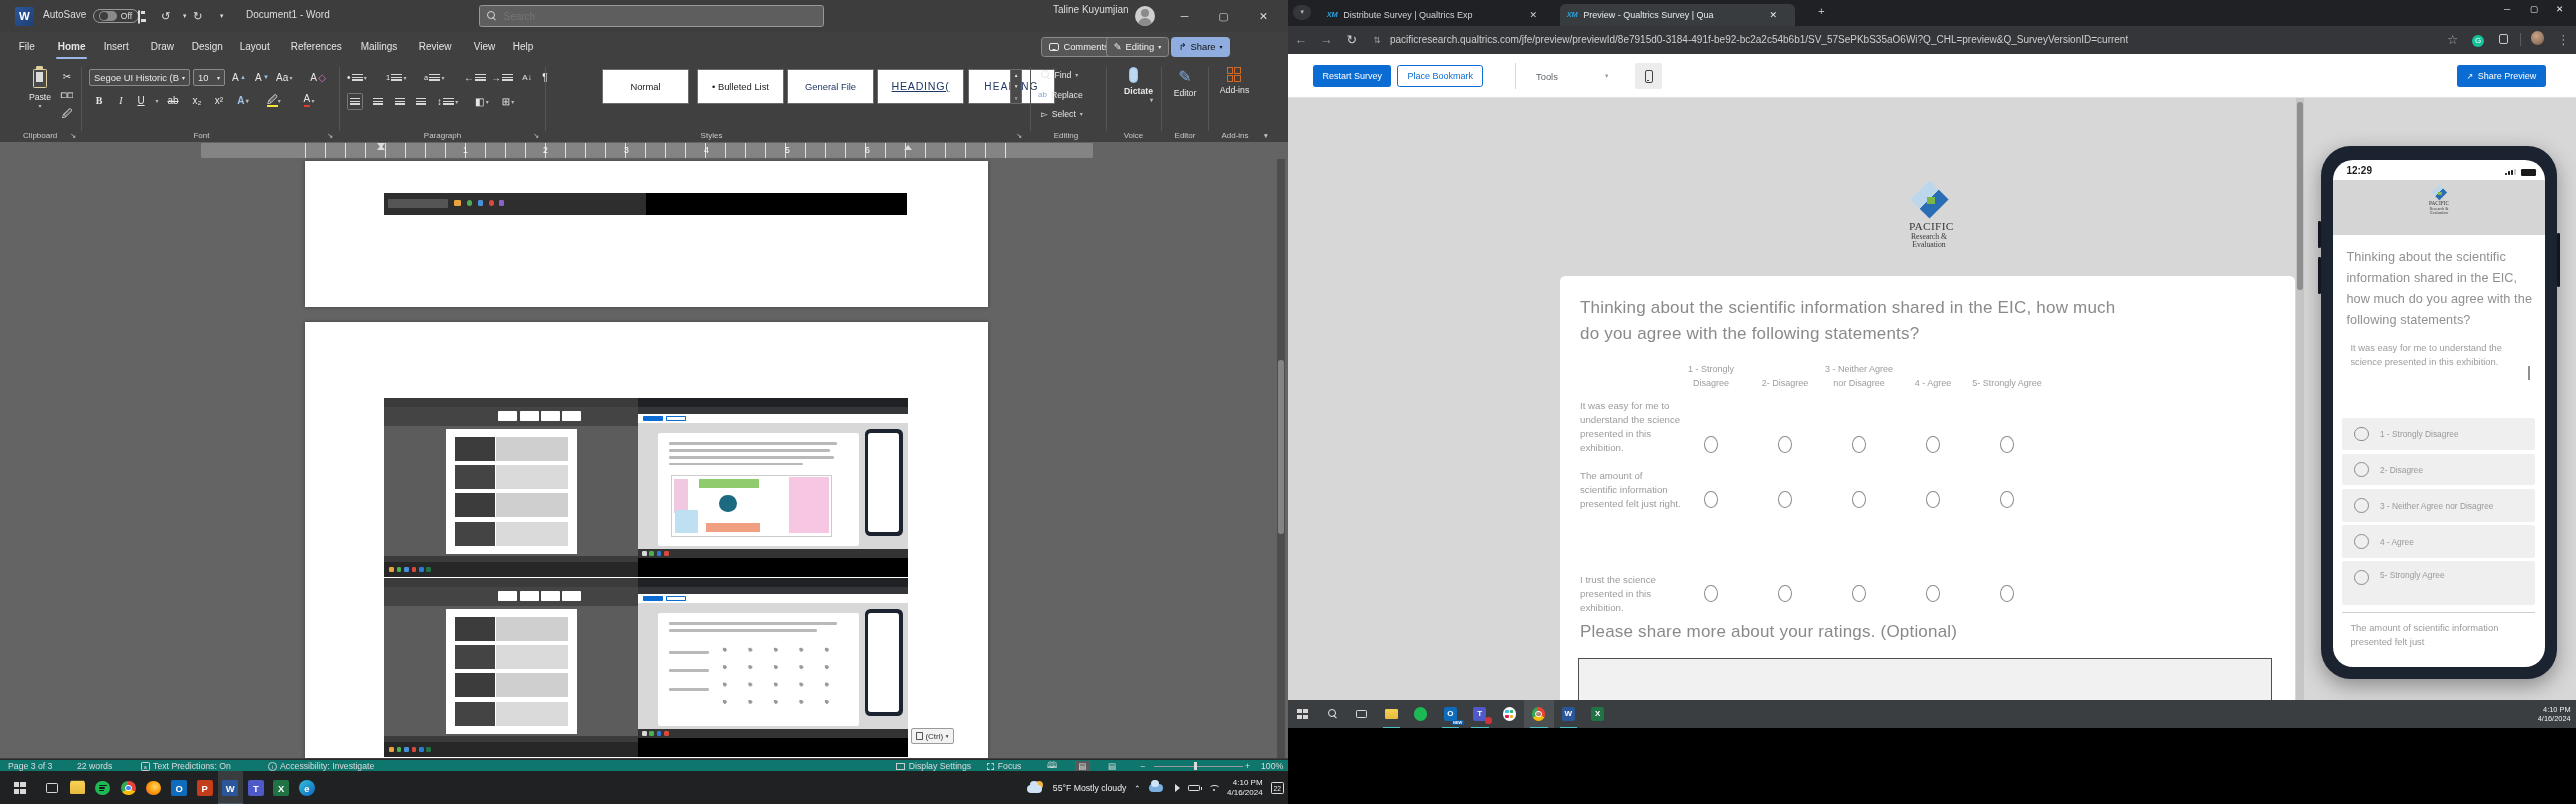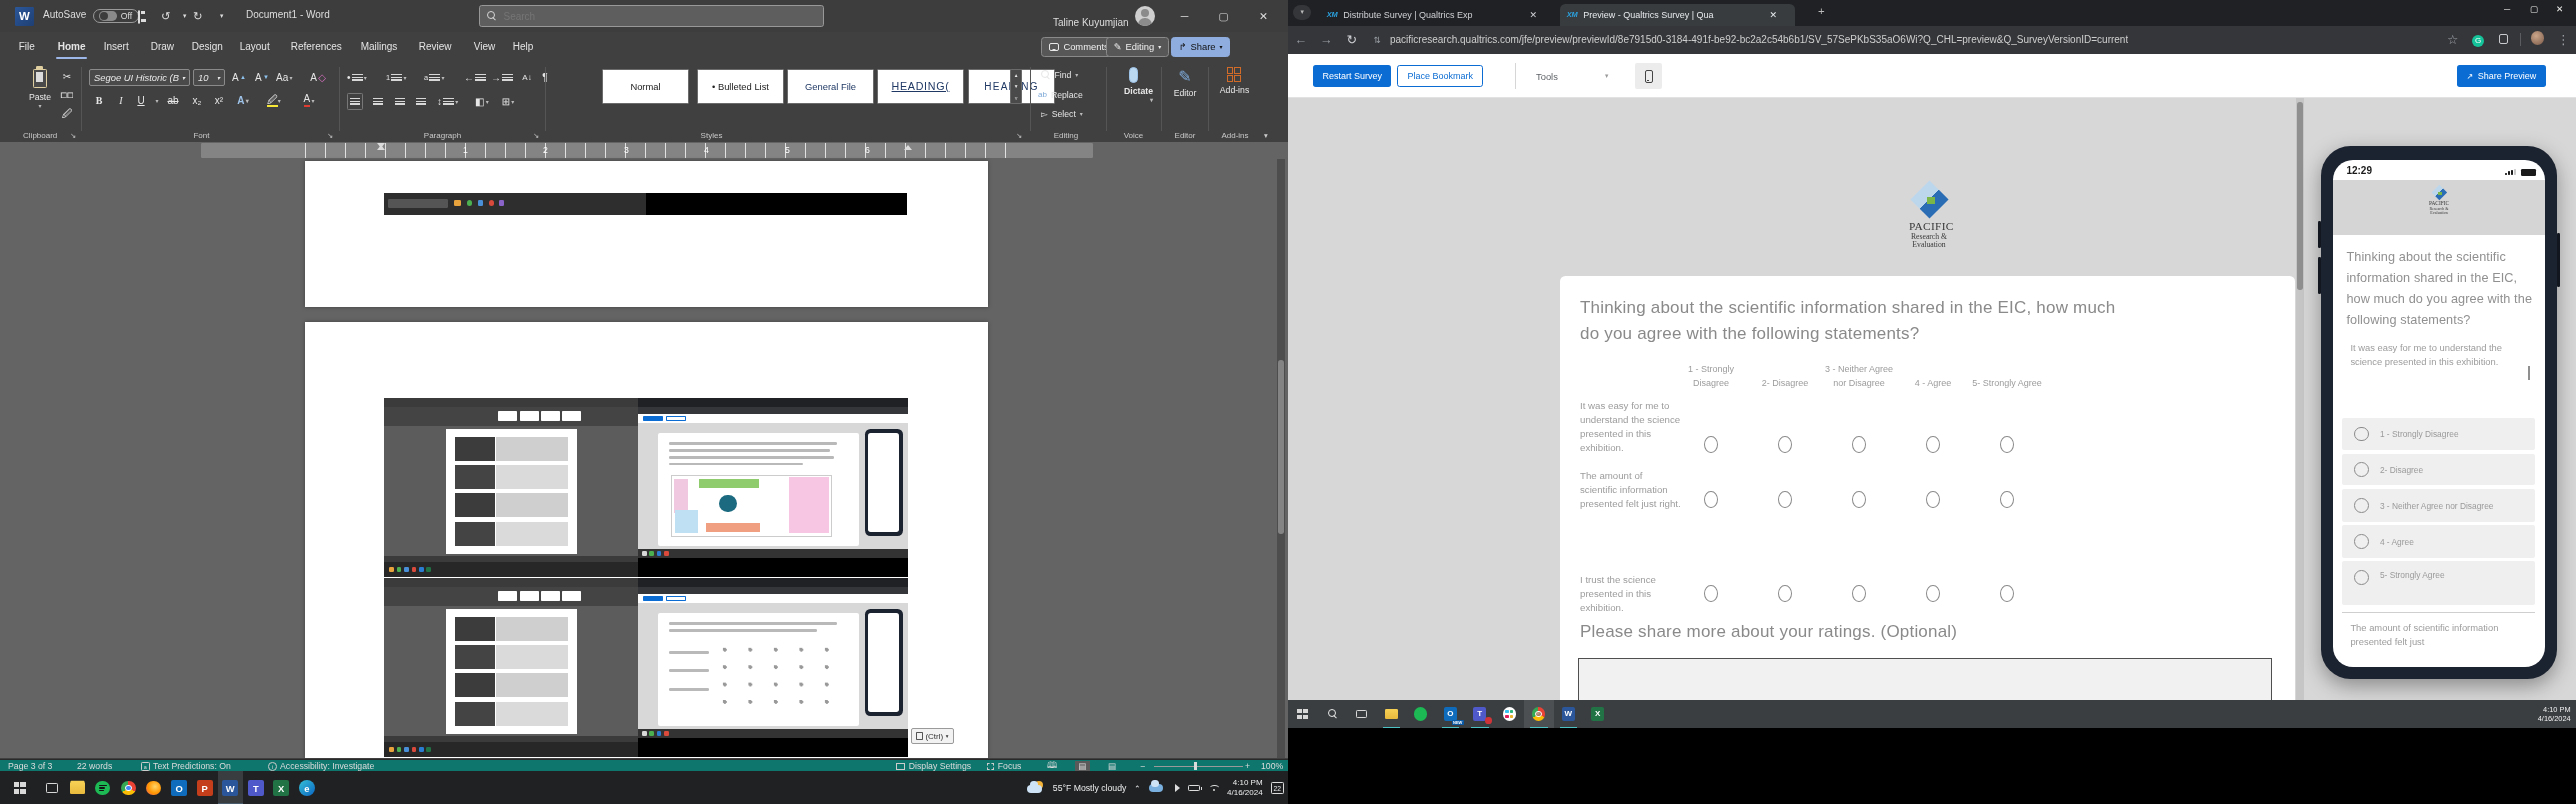--- a/index.html
+++ b/index.html
@@ -36,21 +36,21 @@
   #w-ribbon{position:absolute;left:0;top:62px;width:1288px;height:81px;background:#404040;border-bottom:0.7px solid #2e2e2e;}
   .gsep{position:absolute;top:5.4px;width:0.7px;height:64px;background:#555;}
   .grp-label{position:absolute;bottom:2px;font-size:8px;color:#c9c9c9;text-align:center;}
   .launch{position:absolute;bottom:2px;font-size:7.4px;color:#c9c9c9;}
   .ric{position:absolute;height:17.4px;min-width:16px;display:flex;align-items:center;justify-content:center;font-size:10px;color:#e6e6e6;gap:1.3px;}
   .ric .dd{font-size:6px;color:#bbb;}
   .clip-ic{width:14.8px;height:19px;border:1.3px solid #e0cfa0;border-radius:1.3px;position:relative;background:#4a4a4a;}
   .clip-ic:before{content:"";position:absolute;left:2.7px;top:-3.4px;width:6.7px;height:3.4px;background:#e0cfa0;border-radius:1.3px;}
   .clip-ic:after{content:"";position:absolute;left:2px;top:2px;width:7.4px;height:10.7px;background:#dcdcdc;}
   .selbox{position:absolute;background:#4a4a4a;border:0.7px solid #8a8a8a;border-radius:2px;color:#e8e8e8;font-size:9.4px;
-          display:flex;align-items:center;padding:0 4px;justify-content:space-between;font-style:italic;}
+          display:flex;align-items:center;padding:0 4px;justify-content:space-between;}
   .ubar{position:relative;display:inline-block;}
   .ubar:after{content:"";position:absolute;left:-0.7px;right:-0.7px;bottom:-2.7px;height:2.7px;}
   .s-box{position:absolute;top:6.7px;width:87px;height:35px;background:#fff;border:0.7px solid #6b6b6b;border-radius:1.3px;
          display:flex;align-items:center;justify-content:center;font-size:9.4px;color:#222;overflow:hidden;white-space:nowrap;margin-left:48px;}
   .s-box.h1{color:#1f3864;font-size:10.7px;letter-spacing:0.7px;text-decoration:underline;}
   .s-box.h2{color:#1f3864;font-size:10px;letter-spacing:1.3px;}
   .bars{width:10.7px;height:7.4px;background:repeating-linear-gradient(#d8d8d8 0 1.3px,transparent 1.3px 2.7px);}
   
   #w-doc{position:absolute;left:0;top:142px;width:1288px;height:616px;background:#646464;overflow:hidden;}
   #ruler{position:absolute;left:201px;top:1.3px;width:892px;height:14.8px;background:#848484;border-radius:1.3px;
@@ -190,21 +190,21 @@
       <div class="abs" style="left:138px;top:10.7px;"><span class="floppy"></span></div>
       <div class="qat" style="left:157px;">↺</div>
       <div class="qat" style="left:176px;font-size:6.7px;">▾</div>
       <div class="qat" style="left:189px;">↻</div>
       <div class="qat" style="left:213px;font-size:6.7px;">▾</div>
       <span class="t abs" style="left:246px;top:9.4px;">Document1 - Word</span>
       <div id="w-search">
         <span class="mag" style="color:#d5d5d5;"></span>
         <input placeholder="Search" style="">
       </div>
-      <span class="t abs" style="left:1053px;top:17px;">Taline Kuyumjian</span>
+      <span class="t abs" style="left:1053px;top:4px;">Taline Kuyumjian</span>
       <div class="avatar"></div>
       <div class="winbtn" style="left:1169px;">─</div>
       <div class="winbtn" style="left:1208px;">▢</div>
       <div class="winbtn" style="left:1248px;">✕</div>
     </div>
 
     <div id="w-tabs">
       <div class="rtab" style="left:16px;">File</div>
       <div class="rtab active" style="left:55px;">Home</div>
       <div class="rtab" style="left:101px;">Insert</div>

